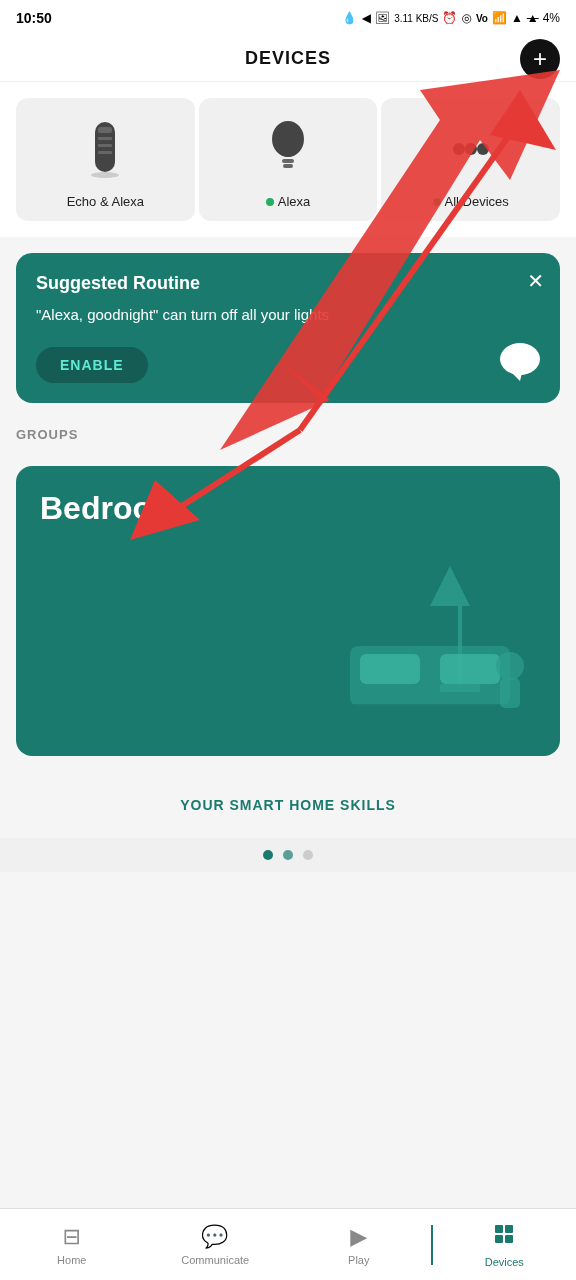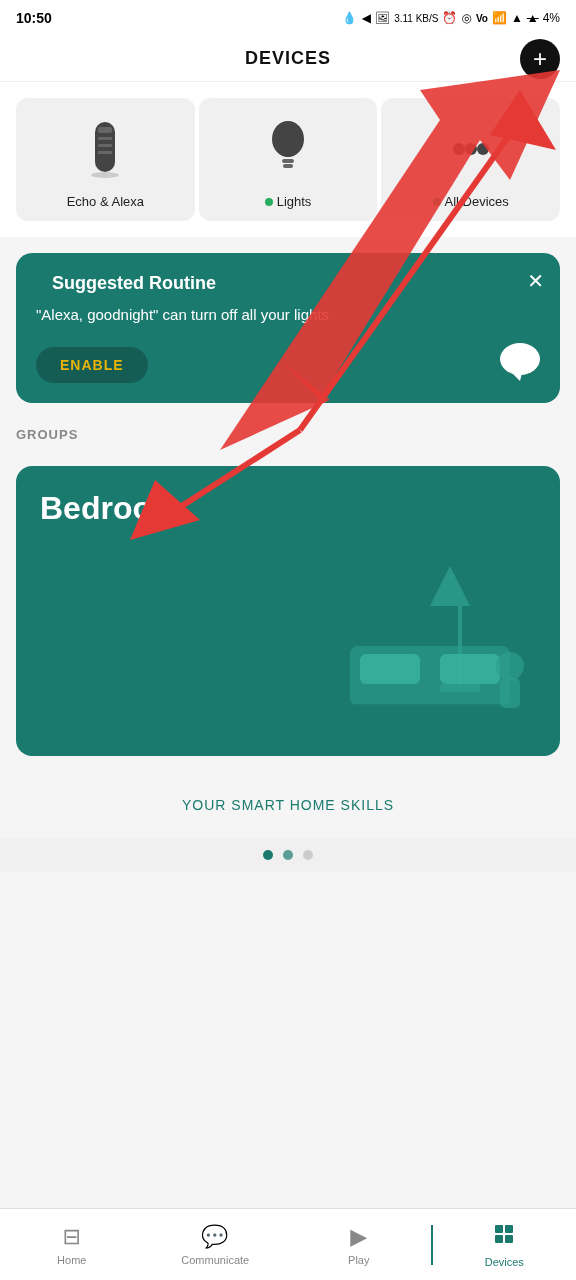--- a/index.html
+++ b/index.html
@@ -105,42 +105,41 @@
       border-radius: 16px;
       margin: 16px;
       padding: 20px;
       position: relative;
       color: #fff;
     }
     .routine-title {
       font-size: 18px;
       font-weight: 700;
       margin-bottom: 10px;
-      margin-left: 16px;
     }
     .routine-desc {
       font-size: 15px;
       line-height: 1.5;
       margin-bottom: 20px;
     }
     .routine-close {
       position: absolute;
       top: 16px;
       right: 16px;
       font-size: 20px;
       cursor: pointer;
       color: #fff;
     }
     .enable-button {
       background: #145c54;
       border-radius: 24px;
       padding: 10px 24px;
       font-size: 14px;
       font-weight: 700;
-      color: #eab308;
+      color: #5eead4;
       letter-spacing: 1px;
       cursor: pointer;
       border: none;
       display: inline-block;
     }
     .routine-icon {
       position: absolute;
       bottom: 16px;
       right: 16px;
       width: 48px;
@@ -184,21 +183,21 @@
       height: 200px;
     }
 
     
     .smart-skills {
       text-align: center;
       padding: 24px 16px;
     }
     .smart-skills-text {
       font-size: 14px;
-      font-weight: 400;
+      font-weight: 700;
       color: #1a7a6e;
       letter-spacing: 1px;
     }
 
     
     .pagination {
       display: flex;
       justify-content: center;
       gap: 10px;
       padding: 12px 0;
@@ -336,21 +335,21 @@
 
           <svg width="50" height="65" viewBox="0 0 50 65">
             <ellipse cx="25" cy="22" rx="16" ry="18" fill="#444"></ellipse>
             <path d="M18,36 Q25,44 32,36" fill="#444"></path>
             <rect x="19" y="42" width="12" height="4" rx="2" fill="#666"></rect>
             <rect x="20" y="47" width="10" height="4" rx="2" fill="#666"></rect>
           </svg>
         </div>
         <span class="device-label">
           <span class="dot"></span>
-          <span>Lights</span>
+          <span>Alexa</span>
         </span>
       </div>
 
       <div class="device-card">
         <div class="device-icon">
 
           <svg width="60" height="65" viewBox="0 0 60 65">
             <circle cx="18" cy="32" r="6" fill="#444"></circle>
             <circle cx="30" cy="32" r="6" fill="#444"></circle>
             <circle cx="42" cy="32" r="6" fill="#444"></circle>

